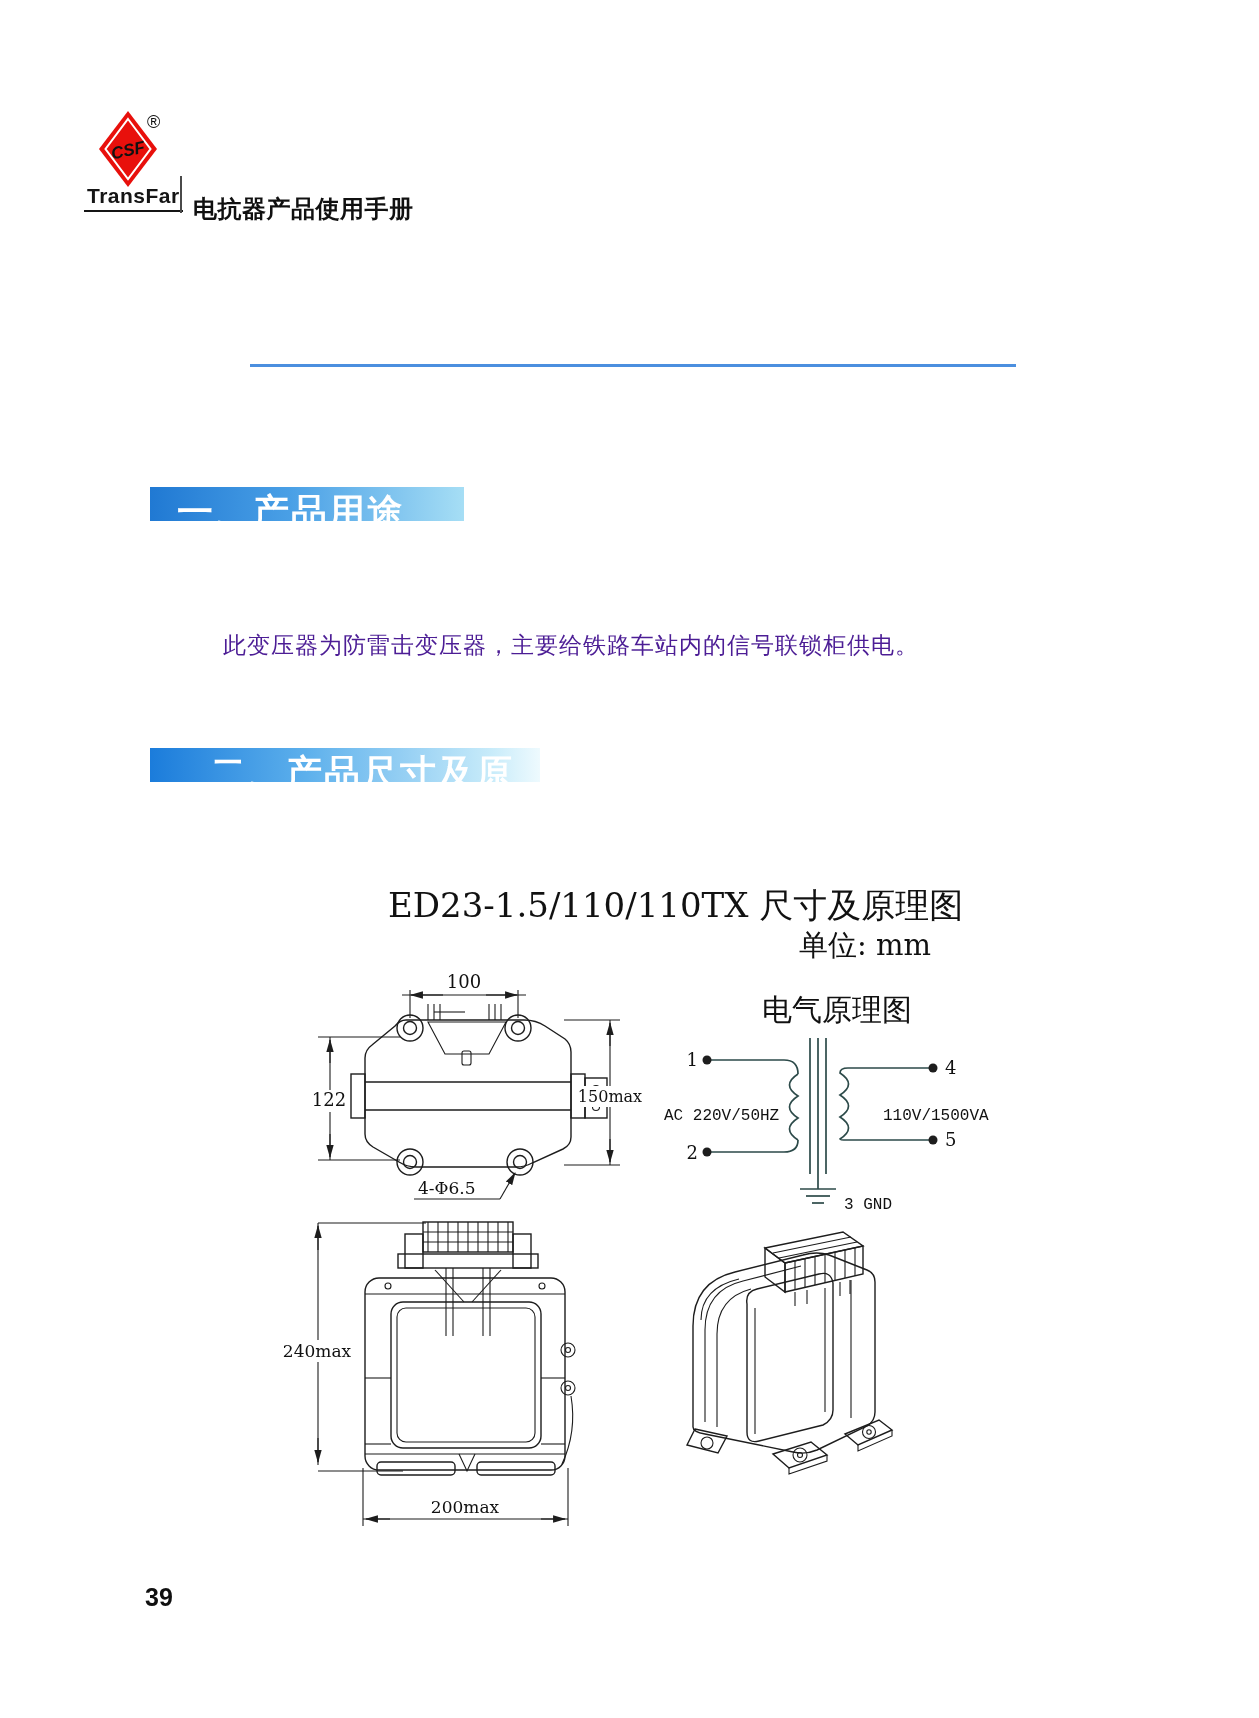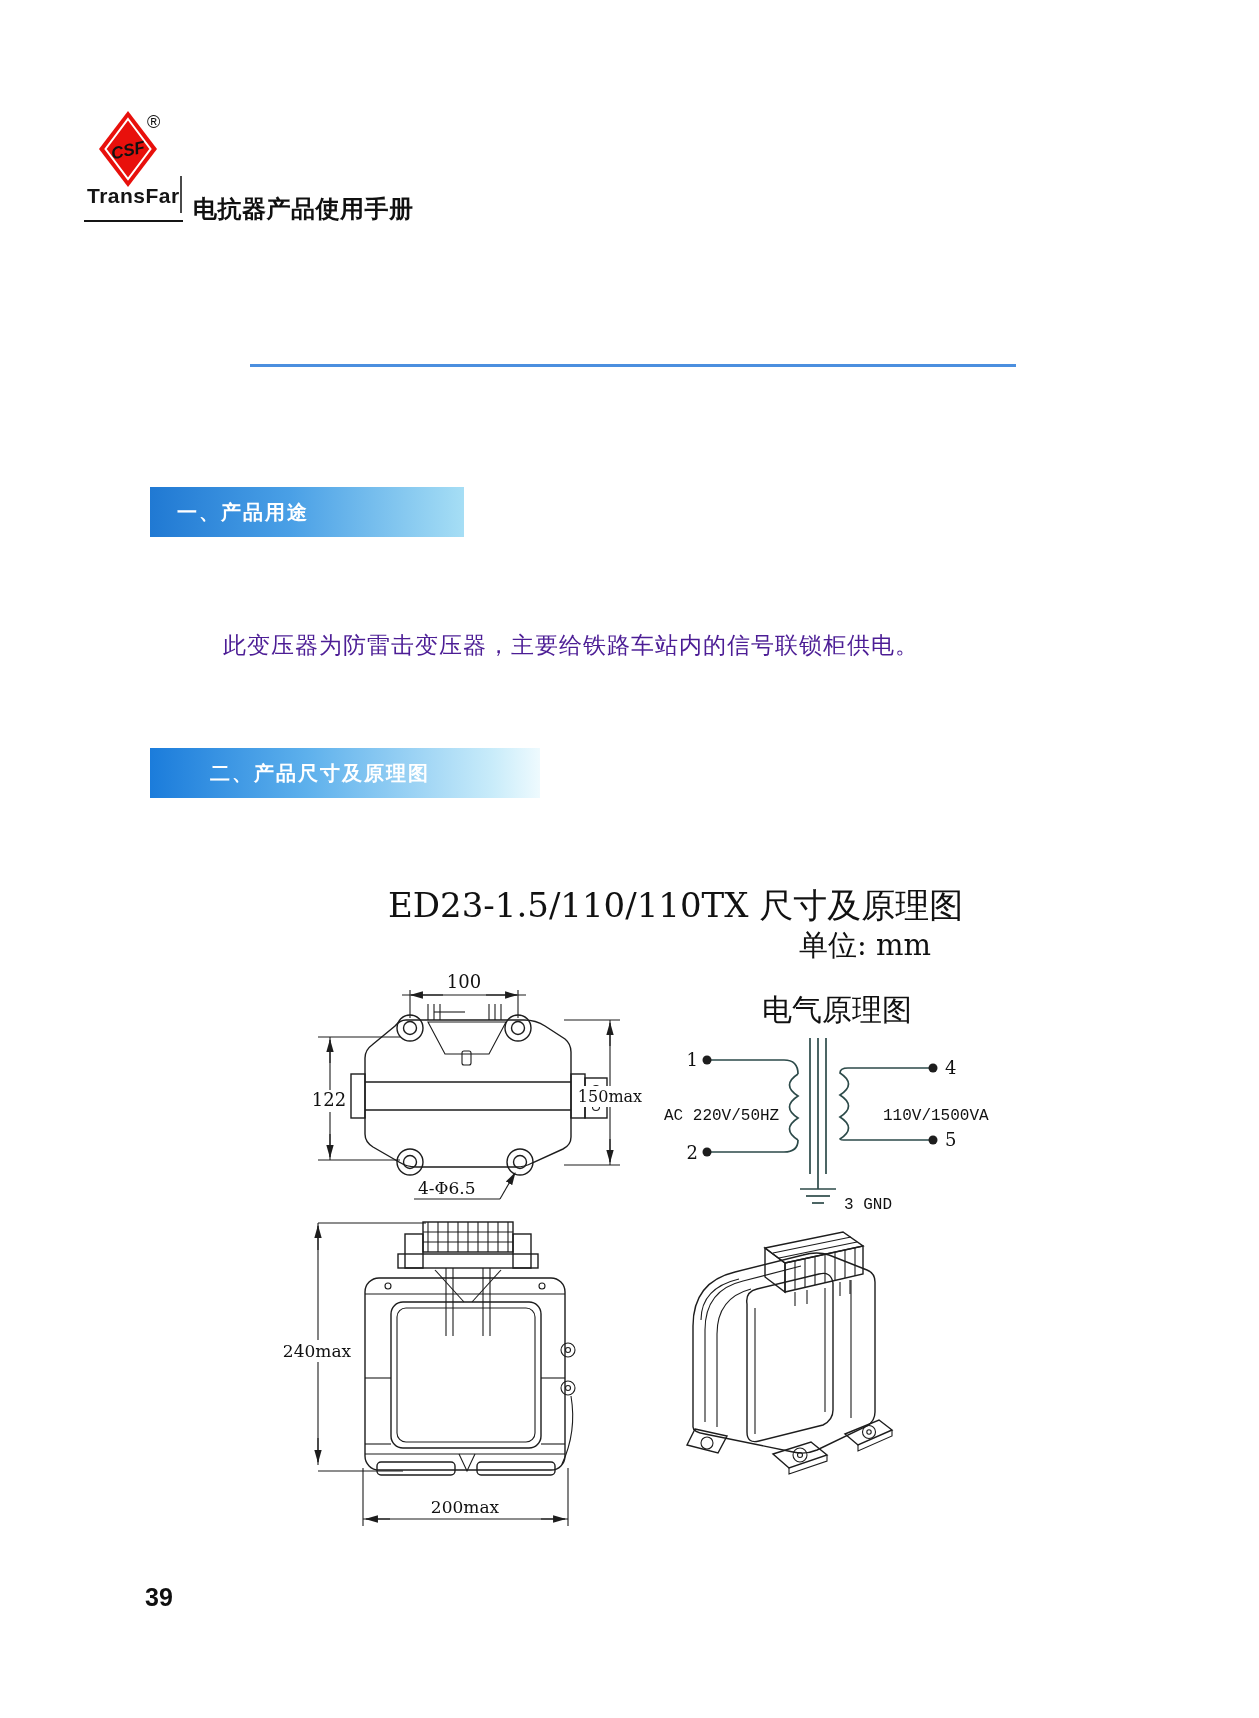--- a/index.html
+++ b/index.html
@@ -4,27 +4,27 @@
 <style>
   html,body{margin:0;padding:0;background:#888;}
   #page{
     position:relative;width:1259px;height:1718px;background:#ffffff;
     font-family:"Liberation Sans",sans-serif;overflow:hidden;margin:0 auto;
   }
   .abs{position:absolute;}
   .cad{font-family:"DejaVu Serif","Liberation Serif",serif;}
   .mono{font-family:"Liberation Mono",monospace;}
   #brand-name{left:84px;top:184px;font-size:21px;font-weight:bold;color:#151515;
-    border-bottom:2px solid #151515;padding:0 3px 12px 3px;letter-spacing:.5px;}
+    border-bottom:2px solid #151515;padding:0 3px 2px 3px;letter-spacing:.5px;}
   #brand-divider{left:180px;top:176px;width:2px;height:37px;background:#4a4a4a;}
   #manual-title{left:193px;top:183px;font-size:24px;font-weight:bold;color:#101010;letter-spacing:.5px;margin-top:10px;}
   #registered-mark{left:147px;top:112px;font-size:18px;color:#111;}
   #doc-title{left:268px;top:301px;font-size:38px;font-weight:bold;color:#2d2d2d;letter-spacing:0;}
   #title-underline{left:250px;top:364px;width:766px;height:3px;background:#4b8fdf;}
-  .banner{height:50px;line-height:50px;color:#ffffff;font-size:20px;font-weight:bold;letter-spacing:2px;}
+  .banner{height:34px;line-height:50px;color:#ffffff;font-size:36px;font-weight:bold;letter-spacing:2px;}
   #section1-banner{left:150px;top:487px;width:287px;padding-left:27px;
     background:linear-gradient(90deg,#2079d3 0%,#4aa0e6 45%,#a6def5 100%);}
   #section2-banner{left:150px;top:748px;width:330px;padding-left:60px;
     background:linear-gradient(90deg,#1b7cdb 0%,#5db0ec 40%,#c9ecfa 88%,#eefafe 100%);}
   #usage-paragraph{left:223px;top:630px;font-size:23px;color:#4c1d95;letter-spacing:1px;}
   #figure-title{left:388px;top:883px;font-size:34px;color:#111;}
   #figure-unit-label{left:799px;top:926px;font-size:29px;color:#111;}
   #schematic-title{left:762px;top:990px;font-size:30px;color:#111;}
   #page-number{left:101px;top:1583px;font-size:25px;font-weight:bold;color:#101010;margin-left:44px;}
   svg{position:absolute;overflow:visible;}

